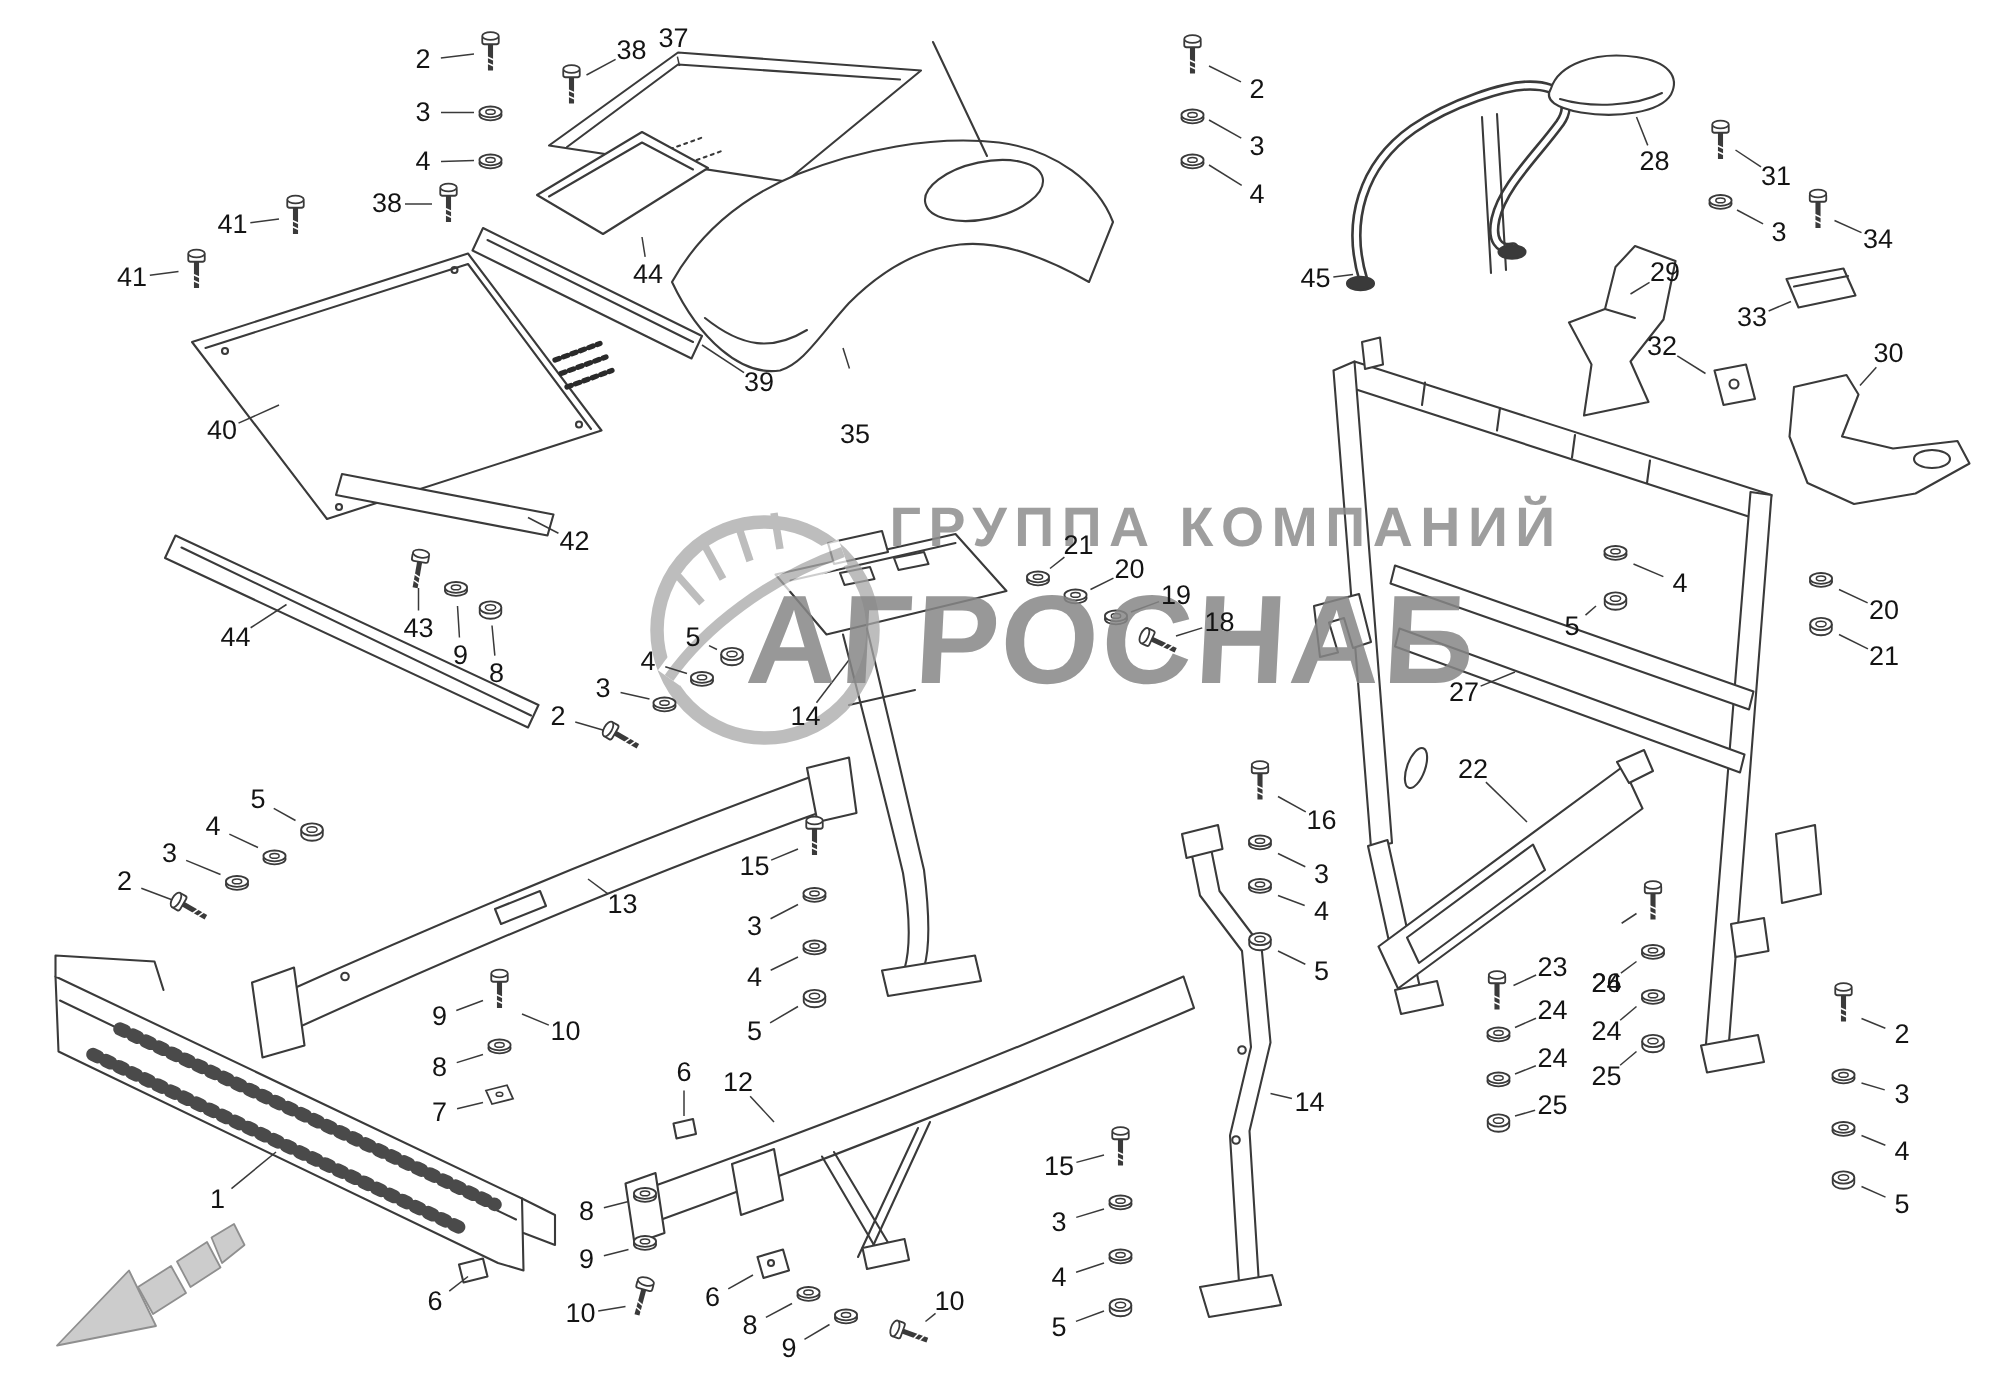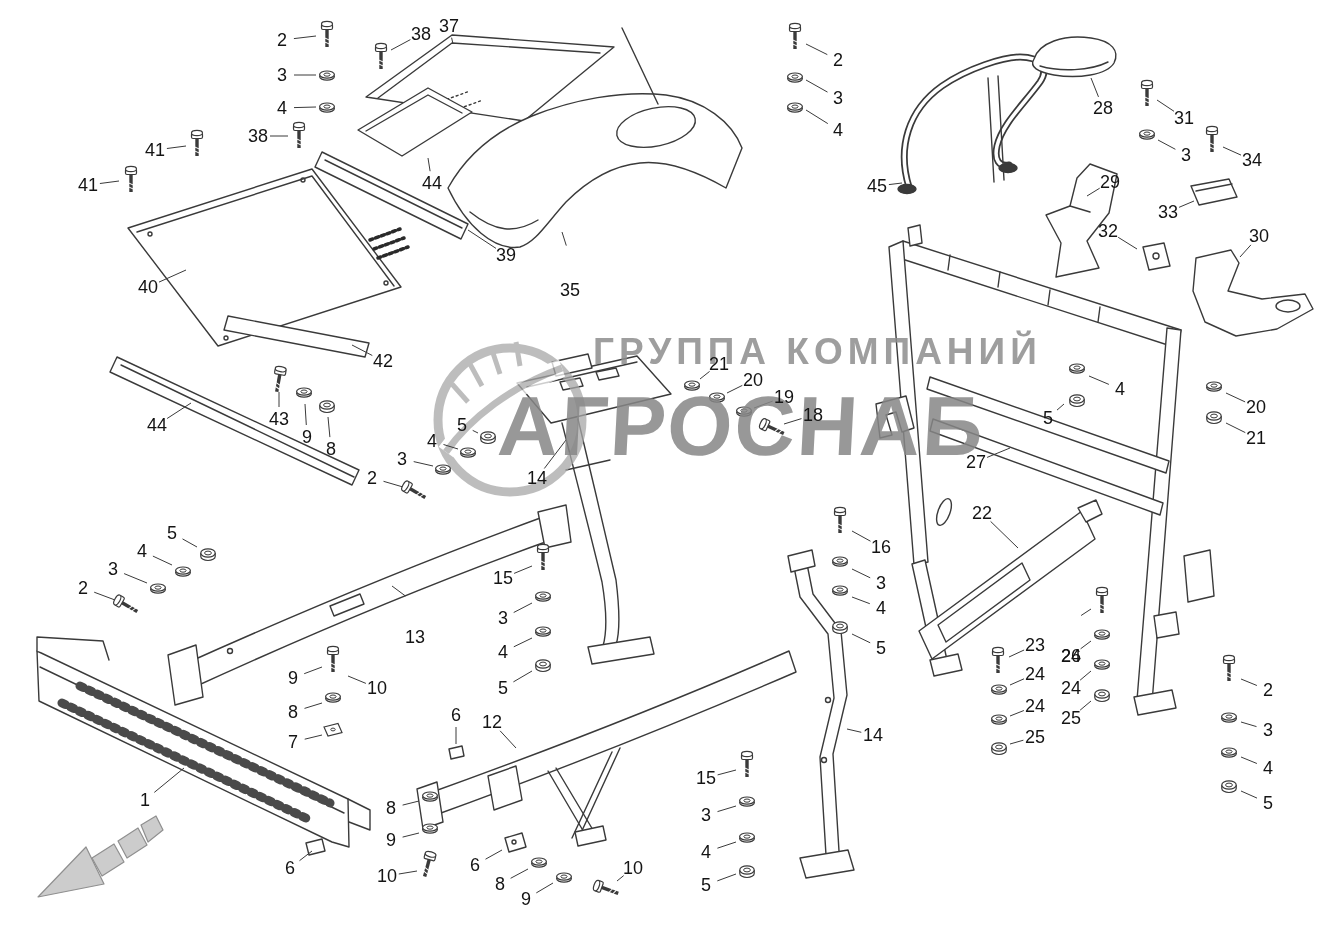--- a/index.html
+++ b/index.html
@@ -433,21 +433,21 @@
       <div class="callout" style="left: 976px; top: 462px;">27</div>
       <div class="callout" style="left: 982px; top: 513px;">22</div>
       <div class="callout" style="left: 881px; top: 547px;">16</div>
       <div class="callout" style="left: 881px; top: 583px;">3</div>
       <div class="callout" style="left: 881px; top: 608px;">4</div>
       <div class="callout" style="left: 881px; top: 648px;">5</div>
       <div class="callout" style="left: 172px; top: 533px;">5</div>
       <div class="callout" style="left: 142px; top: 551px;">4</div>
       <div class="callout" style="left: 113px; top: 569px;">3</div>
       <div class="callout" style="left: 83px; top: 588px;">2</div>
-      <div class="callout" style="left: 415px; top: 603px; margin-top: 34px;">13</div>
+      <div class="callout" style="left: 415px; top: 603px;">13</div>
       <div class="callout" style="left: 503px; top: 578px;">15</div>
       <div class="callout" style="left: 503px; top: 618px;">3</div>
       <div class="callout" style="left: 503px; top: 652px;">4</div>
       <div class="callout" style="left: 503px; top: 688px;">5</div>
       <div class="callout" style="left: 293px; top: 678px;">9</div>
       <div class="callout" style="left: 293px; top: 712px;">8</div>
       <div class="callout" style="left: 293px; top: 742px;">7</div>
       <div class="callout" style="left: 377px; top: 688px;">10</div>
       <div class="callout" style="left: 145px; top: 800px;">1</div>
       <div class="callout" style="left: 290px; top: 868px;">6</div>

